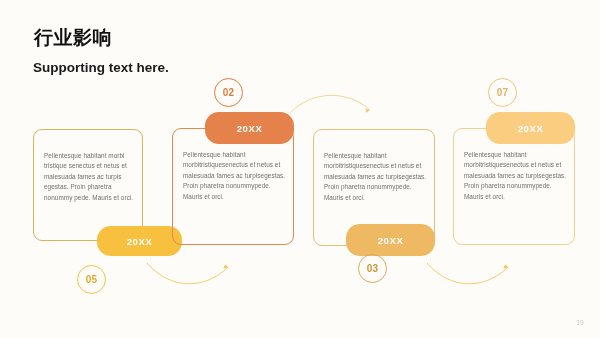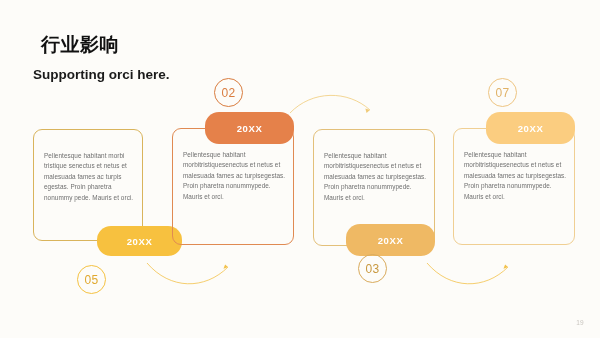--- a/index.html
+++ b/index.html
@@ -26,21 +26,21 @@
     position: absolute;
     left: 33px;
     top: 26px;
   }
   #title-cn {
     font-size: 19px;
     font-weight: bold;
     color: #111111;
     letter-spacing: 0.5px;
     line-height: 22px;
-    margin: 8px;
+    margin: 1px;
     white-space: nowrap;
   }
   #title-en {
     font-size: 13.5px;
     font-weight: bold;
     color: #1a1a1a;
     line-height: 18px;
     margin: 10px 0 0 0;
     white-space: nowrap;
   }
@@ -91,22 +91,22 @@
     position: absolute;
     box-sizing: border-box;
     width: 29px;
     height: 29px;
     border-radius: 50%;
     border-style: solid;
     border-width: 1.2px;
     display: flex;
     align-items: center;
     justify-content: center;
-    font-size: 12px;
-    font-weight: normal;
+    font-size: 10px;
+    font-weight: bold;
     letter-spacing: 0.3px;
     background: transparent;
   }
 
   
   #card-1 { left: 33px; top: 129px; width: 145px; height: 135px; }
   #card-1 .card-box { width: 110px; height: 112px; border: 1px solid #d9b45c; }
   #card-1 .card-text { left: 11px; top: 22px; width: 94px; }
 
   
@@ -140,21 +140,21 @@
     letter-spacing: 0.3px;
   }
 </style>
 </head>
 <body>
 
 <div id="slide">
 
   <div id="header">
     <div id="title-cn">行业影响</div>
-    <div id="title-en">Supporting orci here.</div>
+    <div id="title-en">Supporting text here.</div>
   </div>
 
   <svg id="connectors" viewBox="0 0 600 338" xmlns="http://www.w3.org/2000/svg">
     <path d="M 147 263 C 170 290 205 290 228 267" fill="none" stroke="#f2c14a" stroke-width="0.8"></path>
     <path d="M 228 267 l -4.5 1.8 l 1.6 -4.4 z" fill="#f2c14a"></path>
 
     <path d="M 290 113 C 312 90 348 90 370 110" fill="none" stroke="#f0cb7a" stroke-width="0.8"></path>
     <path d="M 370 110 l -4.6 -1.4 l 1.1 4.5 z" fill="#f0cb7a"></path>
 
     <path d="M 427 263 C 450 290 485 290 508 267" fill="none" stroke="#f2c14a" stroke-width="0.8"></path>

